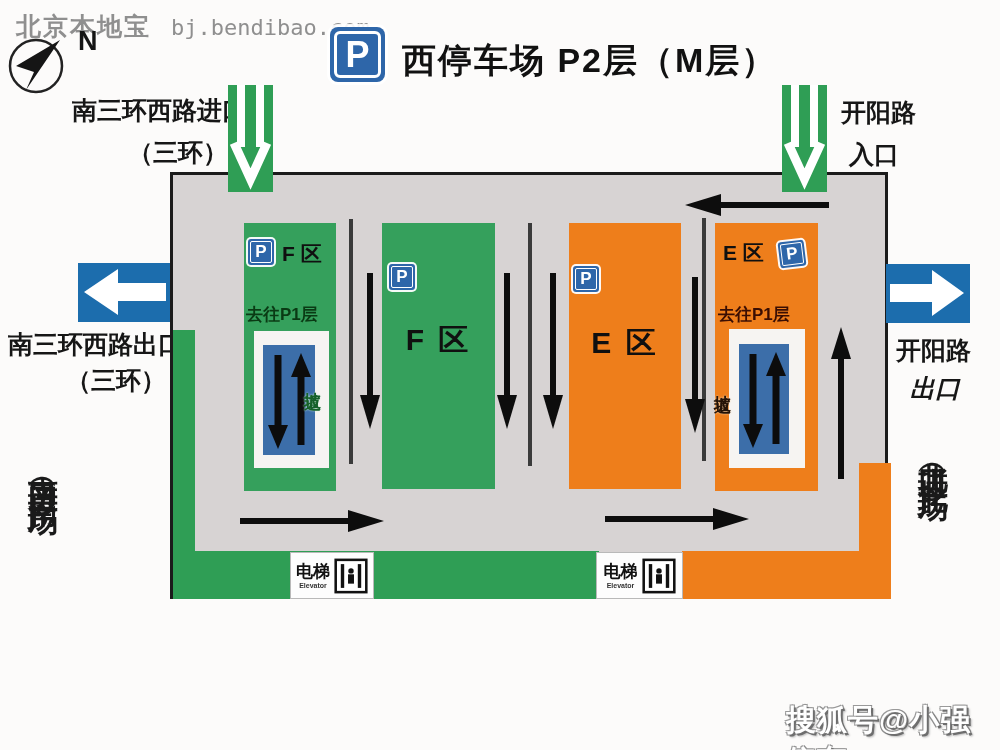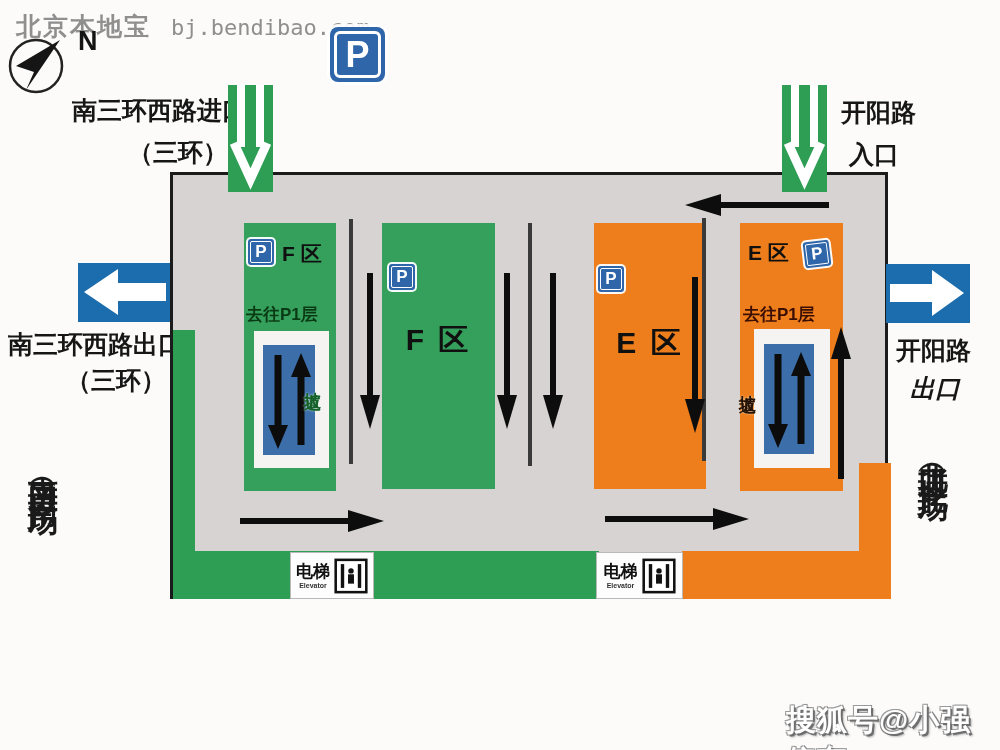--- a/index.html
+++ b/index.html
@@ -34,21 +34,21 @@
 
   .green-entry { position:absolute; width:45px; height:107px; background:#2f9e55; z-index:4; }
   .blue-exit { position:absolute; background:#1c6dad; z-index:4; }
 
   
   .map { left:170px; top:172px; width:718px; height:427px; background:#d7d3d3; border:3px solid #1b1b1b; }
   .strip-green { position:absolute; background:#2f9e55; }
   .strip-orange { position:absolute; background:#ee7e1b; }
   .zone { position:absolute; }
   .zone.green { background:#35a05c; }
-  .zone.orange { background:#ee7e1b;margin-left:25px; }
+  .zone.orange { background:#ee7e1b; }
   .divider { position:absolute; width:4px; background:#3a3a3a; }
   .zone-label-sm { position:absolute; font-size:21px; font-weight:800; color:#101010; white-space:nowrap; }
   .zone-label-lg { position:absolute; left:0; width:100%; text-align:center; font-size:30px; font-weight:800; color:#101010; letter-spacing:3px; }
   .ramp-note { position:absolute; font-size:17px; font-weight:800; white-space:nowrap; letter-spacing:0; }
   .ramp-box { position:absolute; background:#f6f4f2; }
   .ramp-blue { position:absolute; background:#3c6ea9; }
   .podao { position:absolute; writing-mode:vertical-rl; font-size:17px; font-weight:800; line-height:1;
            letter-spacing:2px; z-index:5; }
   .podao.green-txt { color:#15602a; text-shadow:0 0 2px #cfe9d6; }
   .podao.dark-txt { color:#241206; text-shadow:0 0 2px #f3d9b8; }
@@ -84,20 +84,21 @@
       <circle cx="30" cy="34" r="26" fill="none" stroke="#222" stroke-width="2.5"></circle>
       <polygon points="54,8 10,34 28,40 20,58" fill="#151515"></polygon>
     </svg>
   </div>
   <div class="abs compass-n">N</div>
 
   <div class="p-sign big" style="left:330px;top:27px;">
     <div class="inner"></div>
     <div class="letter">P</div>
   </div>
+  <div class="abs title-text">西停车场  P2层（M层）</div>
 
   <div class="abs road-label" style="left:72px;top:94px;">南三环西路进口</div>
   <div class="abs road-label" style="left:128px;top:136px;">（三环）</div>
   <div class="green-entry" style="left:228px;top:85px;">
     <svg width="45" height="107" viewBox="0 0 45 107">
       <rect x="9" y="0" width="8" height="62" fill="#fff"></rect>
       <rect x="28" y="0" width="8" height="62" fill="#fff"></rect>
       <polyline points="6,58 22.5,94 39,58" fill="none" stroke="#fff" stroke-width="9"></polyline>
     </svg>
   </div>

